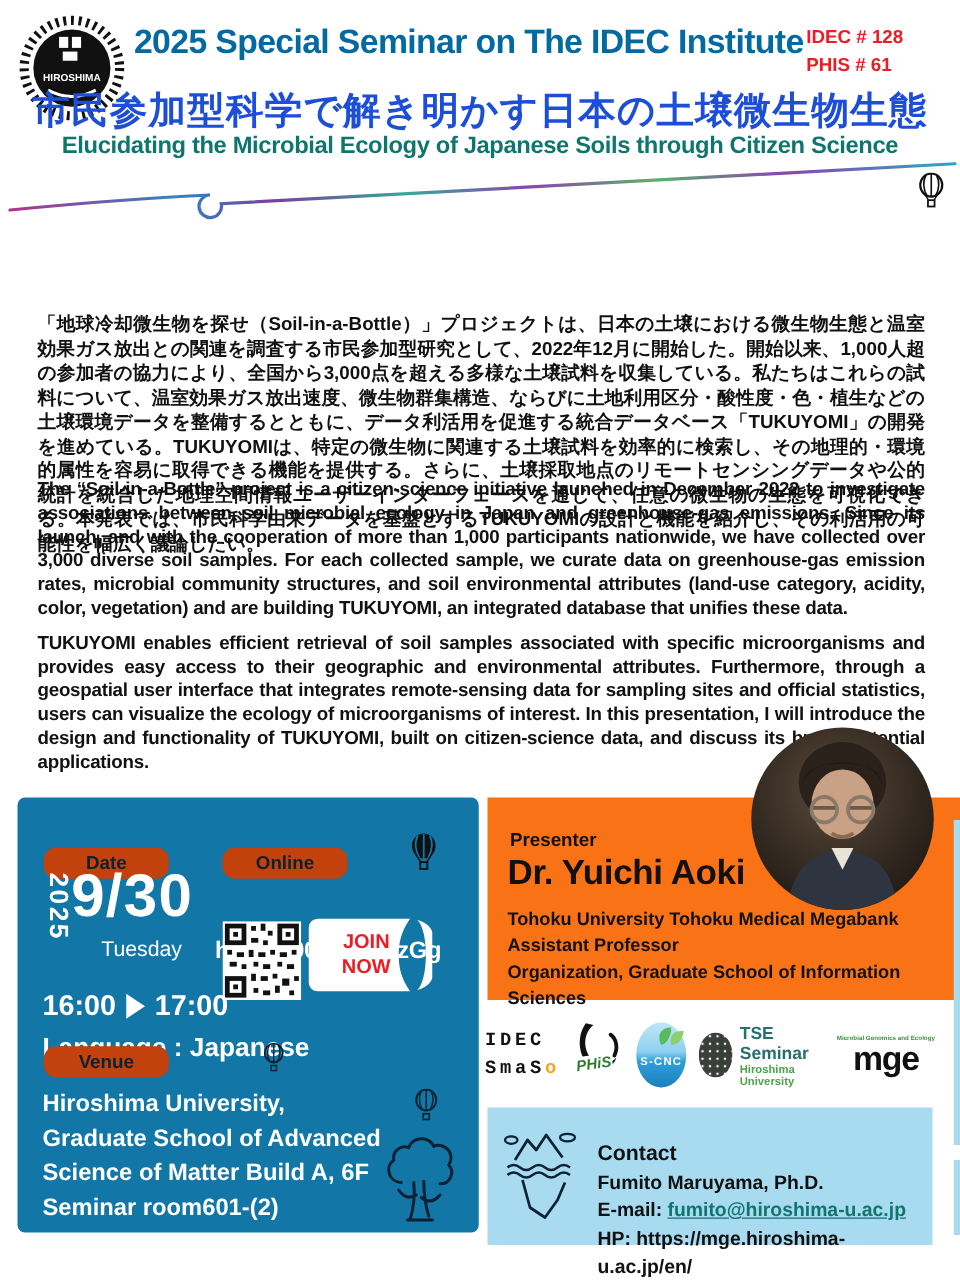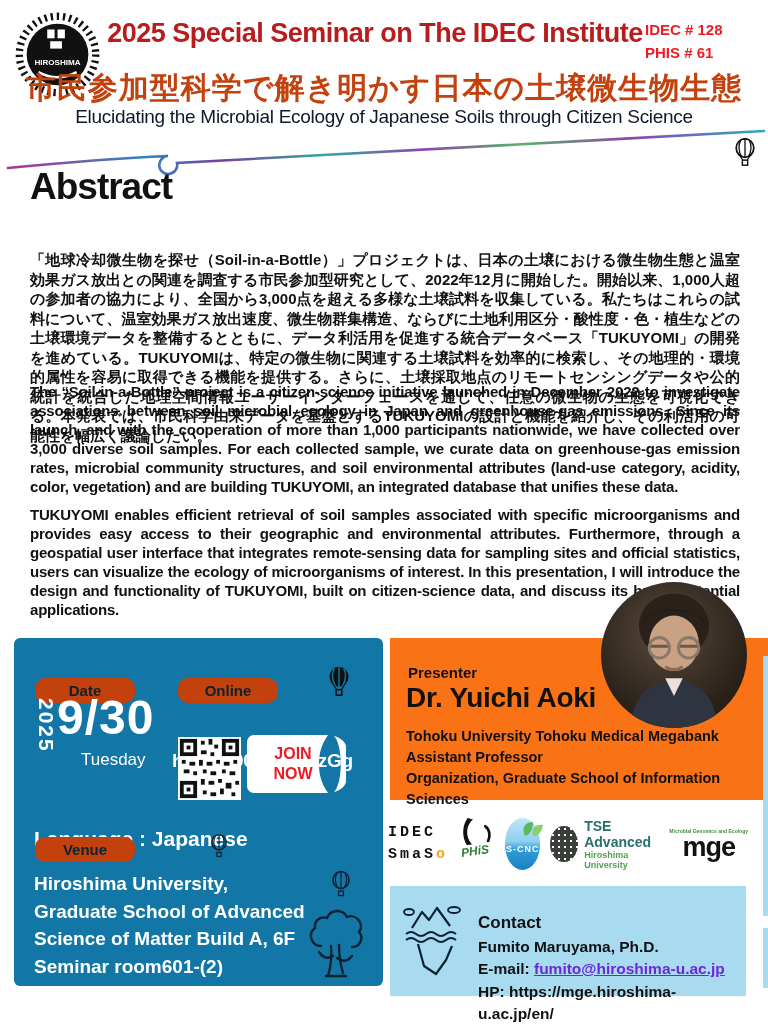--- a/index.html
+++ b/index.html
@@ -8,33 +8,33 @@
     position:relative; width:768px; height:1024px; margin:0 auto;
     background:#ffffff; overflow:hidden;
     font-family:"Liberation Sans","DejaVu Sans",sans-serif;
     color:#111;
   }
   
   .hu-emblem { position:absolute; left:12px; top:6px; width:94px; height:96px; }
   .seminar-title {
     position:absolute; left:100px; top:18px; width:550px;
     text-align:center; font-size:27px; font-weight:800;
-    color:#b91c1c; letter-spacing:-0.5px;
+    color:#0369a1; letter-spacing:-0.5px;
   }
   .codes {
     position:absolute; right:8px; top:18px; width:115px; 
     color:#ED1C24; font-weight:800; font-size:15px; line-height:1.55;
   }
   .jp-title {
     position:absolute; left:0; top:68px; width:100%; text-align:center;
-    font-size:30px; font-weight:800; letter-spacing:1px; color:#c2410c;
+    font-size:30px; font-weight:800; letter-spacing:1px; color:#1d4ed8;
   }
   .en-subtitle {
     position:absolute; left:0; top:106px; width:100%; text-align:center;
-    font-size:19px; font-weight:400; letter-spacing:-0.3px; color:#0f172a;
+    font-size:19px; font-weight:700; letter-spacing:-0.3px; color:#0f766e;
   }
   .squiggle { position:absolute; left:0; top:126px; width:768px; height:56px; }
   .balloon { position:absolute; }
   .balloon svg { display:block; width:100%; height:100%; }
   .balloon-header { right:12px; top:138px; width:22px; height:30px; }
 
   
   .abstract-heading {
     position:absolute; left:30px; top:166px;
     font-size:37px; font-weight:800; letter-spacing:-1px;
@@ -140,21 +140,21 @@
   .logo-mge .top { font-size:5px; font-weight:700; color:#3f8f3f; white-space:nowrap; }
   .logo-mge .main { font-size:27px; font-weight:800; letter-spacing:-1px; color:#111; line-height:1; }
 
   
   .contact-panel {
     position:absolute; left:390px; top:886px; width:356px; height:110px;
     background:#A8DAF0;
   }
   .iceberg-icon { position:absolute; left:12px; top:16px; width:66px; height:76px; }
   .contact-text { position:absolute; left:88px; top:12px; width:262px; font-size:15.5px; font-weight:700; line-height:1.45; }
-  .email-link { color:#6d28d9; text-decoration:underline; font-weight:800; cursor:pointer; }
+  .email-link { color:#0f766e; text-decoration:underline; font-weight:800; cursor:pointer; }
   .thin-strip-1 { position:absolute; right:0; top:656px; width:5px; height:260px; background:#A8DAF0; }
   .thin-strip-2 { position:absolute; right:0; top:928px; width:5px; height:60px; background:#A8DAF0; }
 </style>
 </head>
 <body>
 
 <div class="page">
 
   <div class="hu-emblem">
     <svg viewBox="0 0 64 64">
@@ -192,21 +192,20 @@
   </svg>
   <div class="balloon balloon-header">
     <svg viewBox="0 0 20 27">
       <ellipse cx="10" cy="9" rx="8" ry="8.4" fill="none" stroke="#111" stroke-width="1.6"></ellipse>
       <path d="M10 .8 v16.5 M6 2.2 C3.8 6 4 12 7 17 M14 2.2 C16.2 6 16 12 13 17" fill="none" stroke="#111" stroke-width="1.2"></path>
       <path d="M4.5 14.5 L8 20 M15.5 14.5 L12 20" stroke="#111" stroke-width="1"></path>
       <rect x="7.6" y="20" width="4.8" height="4.6" fill="none" stroke="#111" stroke-width="1.3"></rect>
     </svg>
   </div>
 
-  <div class="abstract-heading">Abstract</div>
   <p class="abstract-jp">「地球冷却微生物を探せ（Soil-in-a-Bottle）」プロジェクトは、日本の土壌における微生物生態と温室効果ガス放出との関連を調査する市民参加型研究として、2022年12月に開始した。開始以来、1,000人超の参加者の協力により、全国から3,000点を超える多様な土壌試料を収集している。私たちはこれらの試料について、温室効果ガス放出速度、微生物群集構造、ならびに土地利用区分・酸性度・色・植生などの土壌環境データを整備するとともに、データ利活用を促進する統合データベース「TUKUYOMI」の開発を進めている。TUKUYOMIは、特定の微生物に関連する土壌試料を効率的に検索し、その地理的・環境的属性を容易に取得できる機能を提供する。さらに、土壌採取地点のリモートセンシングデータや公的統計を統合した地理空間情報ユーザーインターフェースを通じて、任意の微生物の生態を可視化できる。本発表では、市民科学由来データを基盤とするTUKUYOMIの設計と機能を紹介し、その利活用の可能性を幅広く議論したい。</p>
   <p class="abstract-en1">The “Soil-in-a-Bottle” project is a citizen-science initiative launched in December 2022 to investigate associations between soil microbial ecology in Japan and greenhouse-gas emissions. Since its launch, and with the cooperation of more than 1,000 participants nationwide, we have collected over 3,000 diverse soil samples. For each collected sample, we curate data on greenhouse-gas emission rates, microbial community structures, and soil environmental attributes (land-use category, acidity, color, vegetation) and are building TUKUYOMI, an integrated database that unifies these data.</p>
   <p class="abstract-en2">TUKUYOMI enables efficient retrieval of soil samples associated with specific microorganisms and provides easy access to their geographic and environmental attributes. Furthermore, through a geospatial user interface that integrates remote-sensing data for sampling sites and official statistics, users can visualize the ecology of microorganisms of interest. In this presentation, I will introduce the design and functionality of TUKUYOMI, built on citizen-science data, and discuss its broad potential applications.</p>
 
   <div class="event-box">
     <div class="pill pill-date">Date</div>
     <div class="pill pill-online">Online</div>
     <div class="balloon balloon-box-tr">
       <svg viewBox="0 0 20 27">
         <ellipse cx="10" cy="9" rx="8" ry="8.4" fill="#111"></ellipse>
@@ -268,20 +267,25 @@
       <svg viewBox="0 0 100 62" style="position:absolute;left:0;top:0;width:100%;height:100%;">
         <path d="M8 2 H82 C75 12 73 21 73 31 c0 10 2 19 9 29 H8 A7 7 0 0 1 1 53 V9 A7 7 0 0 1 8 2 Z" fill="#fff"></path>
         <path d="M88 3 c9 9 9 47 0 56 c7-2 11-6 12-10 V13 c-1-4-5-8-12-10z" fill="#fff"></path>
       </svg>
       <div class="join-text">
         <div>JOIN</div>
         <div>NOW</div>
       </div>
     </div>
 
+    <div class="time-row">
+      <span>16:00</span>
+      <span class="play-arrow"></span>
+      <span>17:00</span>
+    </div>
     <div class="language-line">Language : Japanese</div>
 
     <div class="pill pill-venue">Venue</div>
     <div class="balloon balloon-venue">
       <svg viewBox="0 0 20 27">
         <ellipse cx="10" cy="9" rx="8" ry="8.4" fill="none" stroke="#0c2233" stroke-width="1.6"></ellipse>
         <path d="M10 .8 v16.5 M6 2.2 C3.8 6 4 12 7 17 M14 2.2 C16.2 6 16 12 13 17" fill="none" stroke="#0c2233" stroke-width="1.2"></path>
         <rect x="7.6" y="20" width="4.8" height="4.6" fill="none" stroke="#0c2233" stroke-width="1.3"></rect>
       </svg>
     </div>
@@ -340,21 +344,21 @@
     <div class="logo-scnc">
       <svg class="leaves" viewBox="0 0 28 18">
         <path d="M8 16 C4 8 8 2 16 2 C16 10 12 15 8 16 Z" fill="#5bb85d"></path>
         <path d="M16 16 C14 9 18 4 26 5 C25 12 21 16 16 16 Z" fill="#8bcf6e"></path>
       </svg>
       <span class="scnc-label">S-CNC</span>
     </div>
     <div class="logo-tse">
       <div class="tse-globe"></div>
       <div class="tse-text">
-        <div class="l1">TSE Advanced</div>
+        <div class="l1">TSE Seminar</div>
         <div class="l2">Hiroshima University</div>
       </div>
     </div>
     <div class="logo-mge">
       <div class="top">Microbial Genomics and Ecology</div>
       <div class="main">mge</div>
     </div>
   </div>
 
   <div class="contact-panel">

